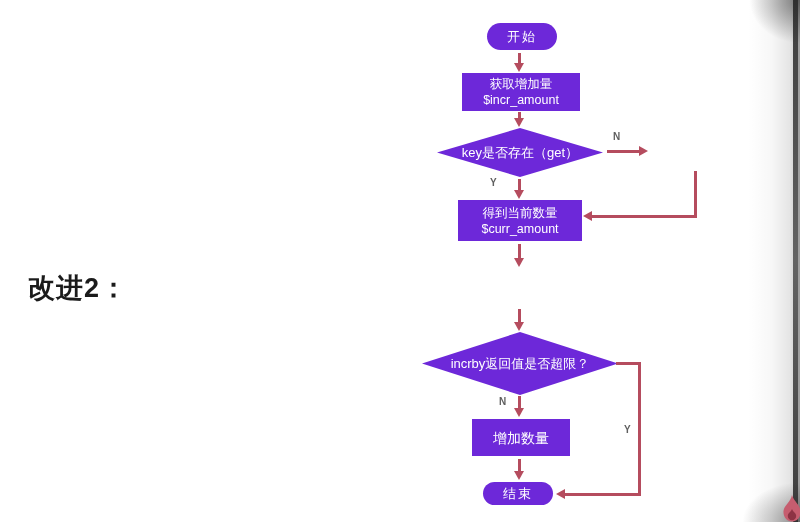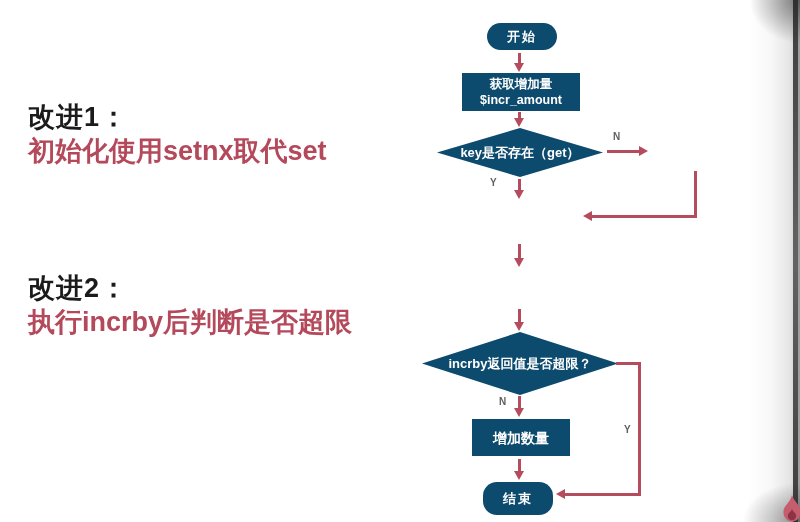--- a/index.html
+++ b/index.html
@@ -7,21 +7,21 @@
   .page{position:relative;width:800px;height:522px;background:#ffffff;overflow:hidden;}
 
   
   .note{position:absolute;left:28px;}
   .note-1{top:100px;}
   .note-2{top:271px;}
   .note-heading{font-size:27px;font-weight:bold;color:#1b1b1b;line-height:34px;letter-spacing:1px;}
   .note-detail{font-size:27px;font-weight:bold;color:#b4495b;line-height:34px;}
 
   
-  .shape{position:absolute;background:#0c4a6e;color:#ffffff;font-weight:bold;
+  .shape{position:absolute;background:#6d28d9;color:#ffffff;font-weight:normal;
          display:flex;flex-direction:column;align-items:center;justify-content:center;
          text-align:center;box-sizing:border-box;}
   .pill{border-radius:14px;font-size:13px;letter-spacing:2px;}
   .rect{font-size:12.5px;line-height:16px;}
   .diamond{clip-path:polygon(50% 0%,100% 50%,50% 100%,0% 50%);font-size:13px;}
 
   
   .vline,.hline{position:absolute;background:#b54c5e;}
   .vline{width:3px;}
   .hline{height:3px;}
@@ -43,54 +43,53 @@
   .corner-bottom{position:absolute;bottom:0;right:0;width:70px;height:60px;
     background:radial-gradient(ellipse 80px 55px at 100% 100%,rgba(35,35,35,0.45),rgba(35,35,35,0) 72%);}
 
   .flame{position:absolute;left:779px;top:494px;}
 </style>
 </head>
 <body>
 
 <div class="page">
 
-  <div class="note note-1">
-    <div class="note-heading">改进1：</div>
-    <div class="note-detail">初始化使用setnx取代set</div>
-  </div>
   <div class="note note-2">
     <div class="note-heading">改进2：</div>
-    <div class="note-detail">执行incrby后判断是否超限</div>
   </div>
 
   <div class="shape pill" style="left:487px;top:23px;width:70px;height:27px;">
     <span>开始</span>
   </div>
 
   <div class="shape rect" style="left:462px;top:73px;width:118px;height:38px;">
     <span>获取增加量</span>
     <span>$incr_amount</span>
   </div>
 
   <div class="shape diamond" style="left:437px;top:128px;width:166px;height:49px;align-items:center;">
     <span>key是否存在（get）</span>
   </div>
 
 
+  <div class="shape rect" style="left:458px;top:200px;width:124px;height:41px;">
+    <span>得到当前数量</span>
+    <span>$curr_amount</span>
+  </div>
 
 
   <div class="shape diamond" style="left:422px;top:332px;width:196px;height:63px;">
     <span>incrby返回值是否超限？</span>
   </div>
 
   <div class="shape rect" style="left:472px;top:419px;width:98px;height:37px;font-size:14px;">
     <span>增加数量</span>
   </div>
 
-  <div class="shape pill" style="left:483px;top:482px;width:70px;height:33px;">
+  <div class="shape pill" style="left:483px;top:482px;width:70px;height:23px;">
     <span>结束</span>
   </div>
 
   <div>
     <div class="vline" style="left:518px;top:53px;height:11px;"></div>
     <div class="head head-down" style="left:514px;top:63px;"></div>
   </div>
   <div>
     <div class="vline" style="left:518px;top:112px;height:7px;"></div>
     <div class="head head-down" style="left:514px;top:118px;"></div>

